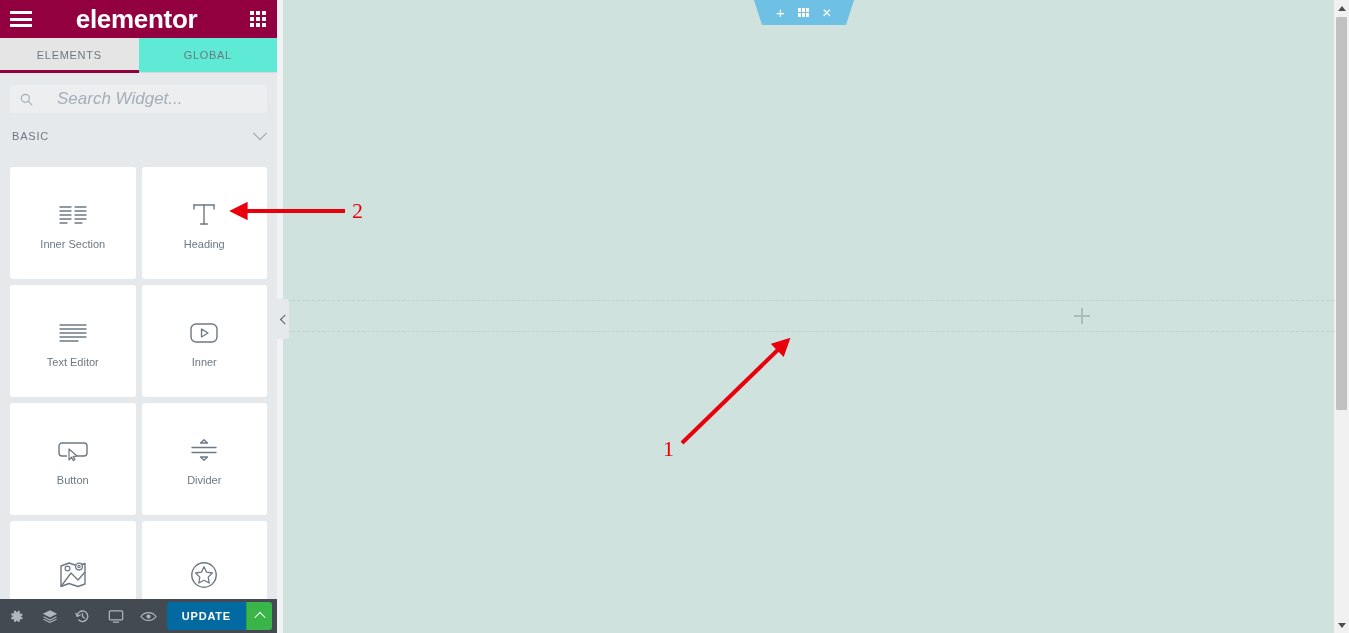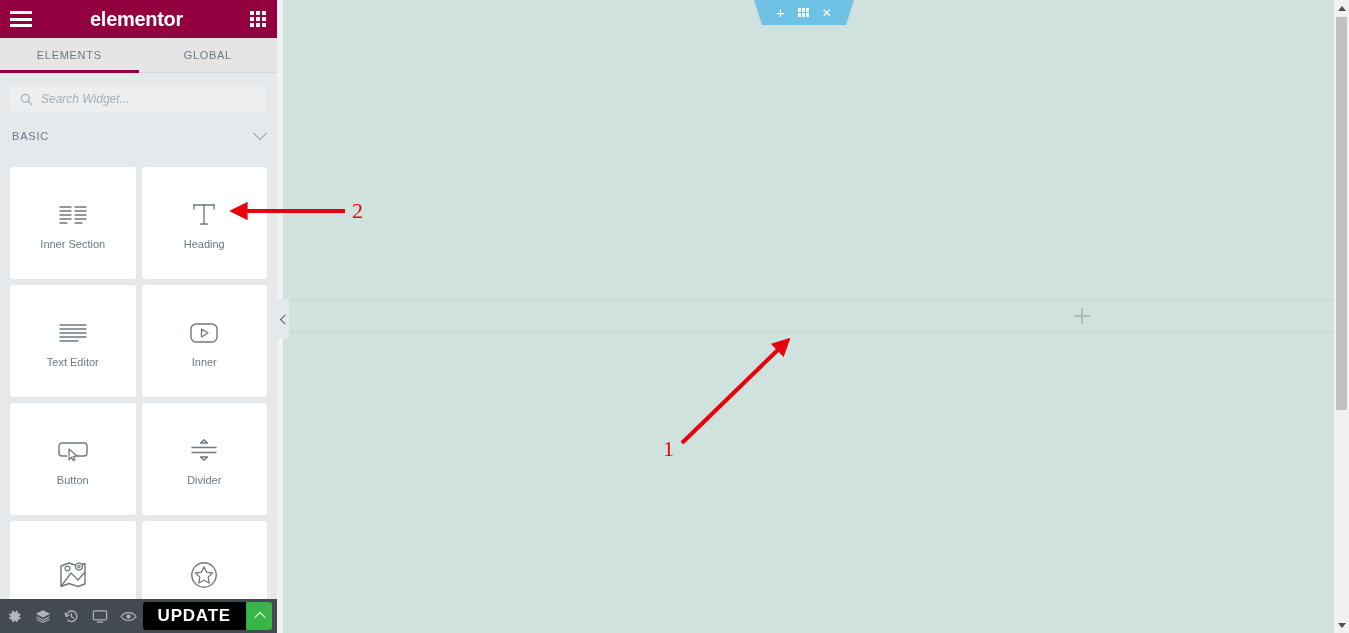--- a/index.html
+++ b/index.html
@@ -44,21 +44,21 @@
     cursor: pointer;
   }
   .hamburger i {
     display: block; height: 3px; background: #ffffff; border-radius: 0;
   }
   #brand {
     position: absolute;
     left: 0; right: 4px;
     text-align: center;
     color: #ffffff;
-    font-size: 20px;
+    font-size: 26px;
     font-weight: bold;
     letter-spacing: -0.3px;
     pointer-events: none;
   }
   .grid-icon {
     position: relative;
     width: 16px; height: 16px;
     display: grid;
     grid-template-columns: repeat(3, 1fr);
     grid-template-rows: repeat(3, 1fr);
@@ -76,21 +76,21 @@
     border-bottom: 1px solid #d5d8dc;
   }
   .tab {
     flex: 1 1 0;
     display: flex;
     align-items: center;
     justify-content: center;
     font-size: 11px;
     letter-spacing: 0.7px;
     color: #6d7882;
-    background: #e5e5e5;
+    background: #5eead4;
     cursor: pointer;
     box-sizing: border-box;
     position: relative;
   }
   .tab.active {
     background: #e5e5e5;
     color: #6d7882;
   }
   .tab.active::after {
     content: "";
@@ -113,23 +113,24 @@
     padding: 0 10px;
     box-sizing: border-box;
   }
   #search-box svg { flex: none; margin-right: 8px; }
   #search-input {
     border: none;
     outline: none;
     background: transparent;
     flex: 1;
     font-family: "Liberation Sans", sans-serif;
-    font-size: 12px;
+    font-size: 17px;
     color: #6d7882;
     padding: 0;
+    margin-left: 16px;
   }
   #search-input::placeholder { color: #a4afb7; font-style: italic; }
 
   
   #category-row {
     display: flex;
     align-items: center;
     justify-content: space-between;
     padding: 0 12px 0 12px;
     height: 26px;
@@ -203,23 +204,23 @@
     color: #b0b6bb;
     cursor: pointer;
   }
   #update-group {
     margin-left: auto;
     display: flex;
     height: 28px;
     margin-right: 5px;
   }
   #update-btn {
-    background: #000000;
+    background: #0369a1;
     color: #ffffff;
-    font-size: 17px;
+    font-size: 11px;
     font-weight: bold;
     letter-spacing: 0.8px;
     padding: 0 15px;
     display: flex;
     align-items: center;
     justify-content: center;
     border-radius: 3px 0 0 3px;
     cursor: pointer;
   }
   #update-caret {

